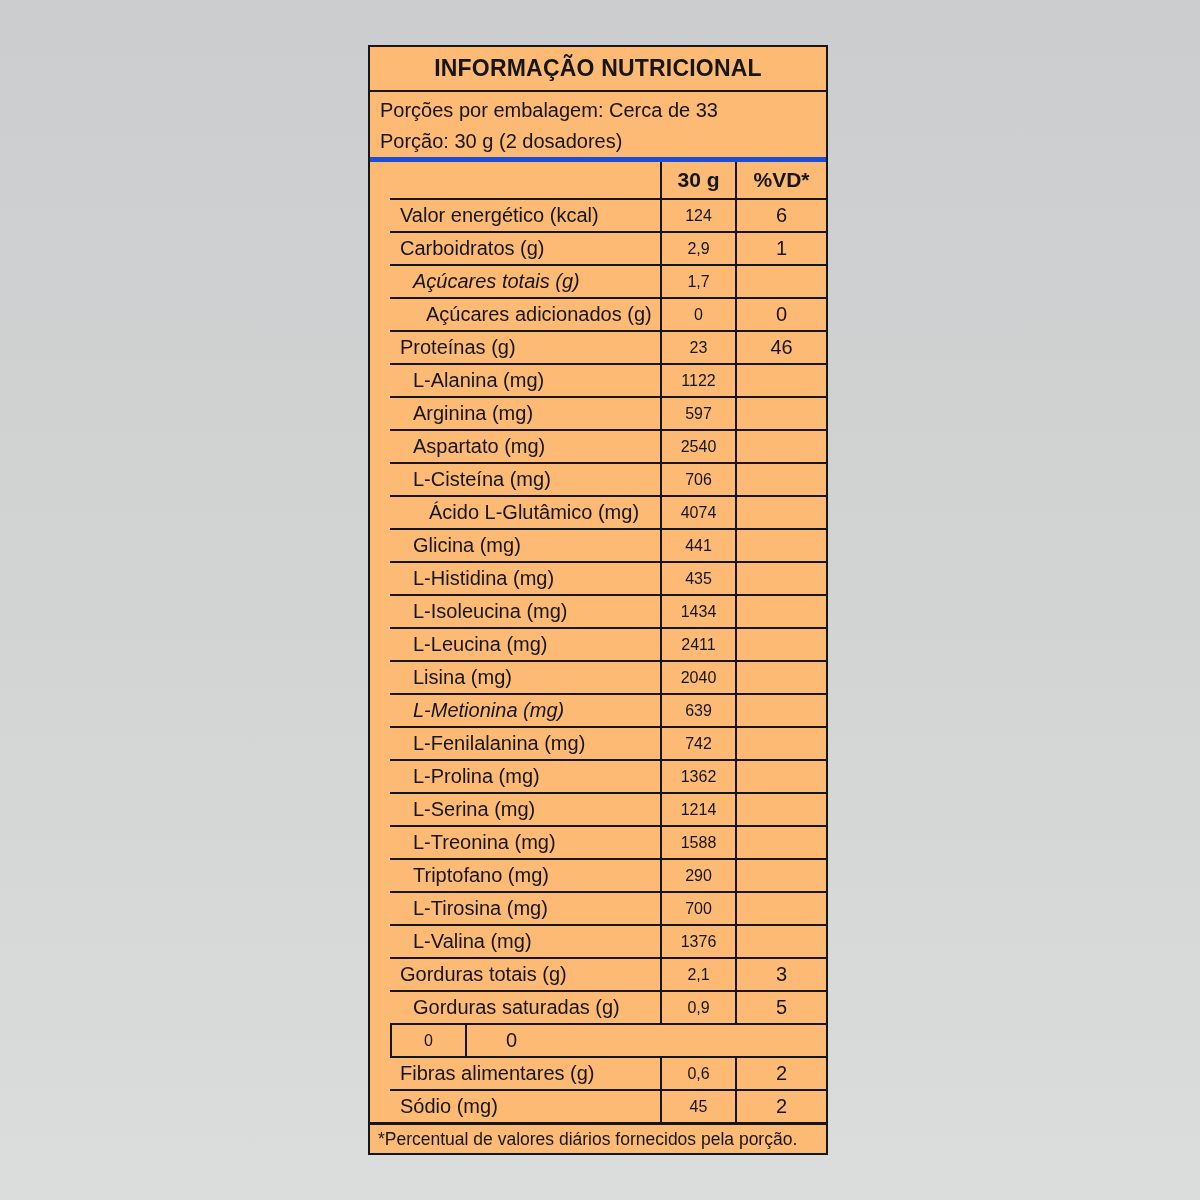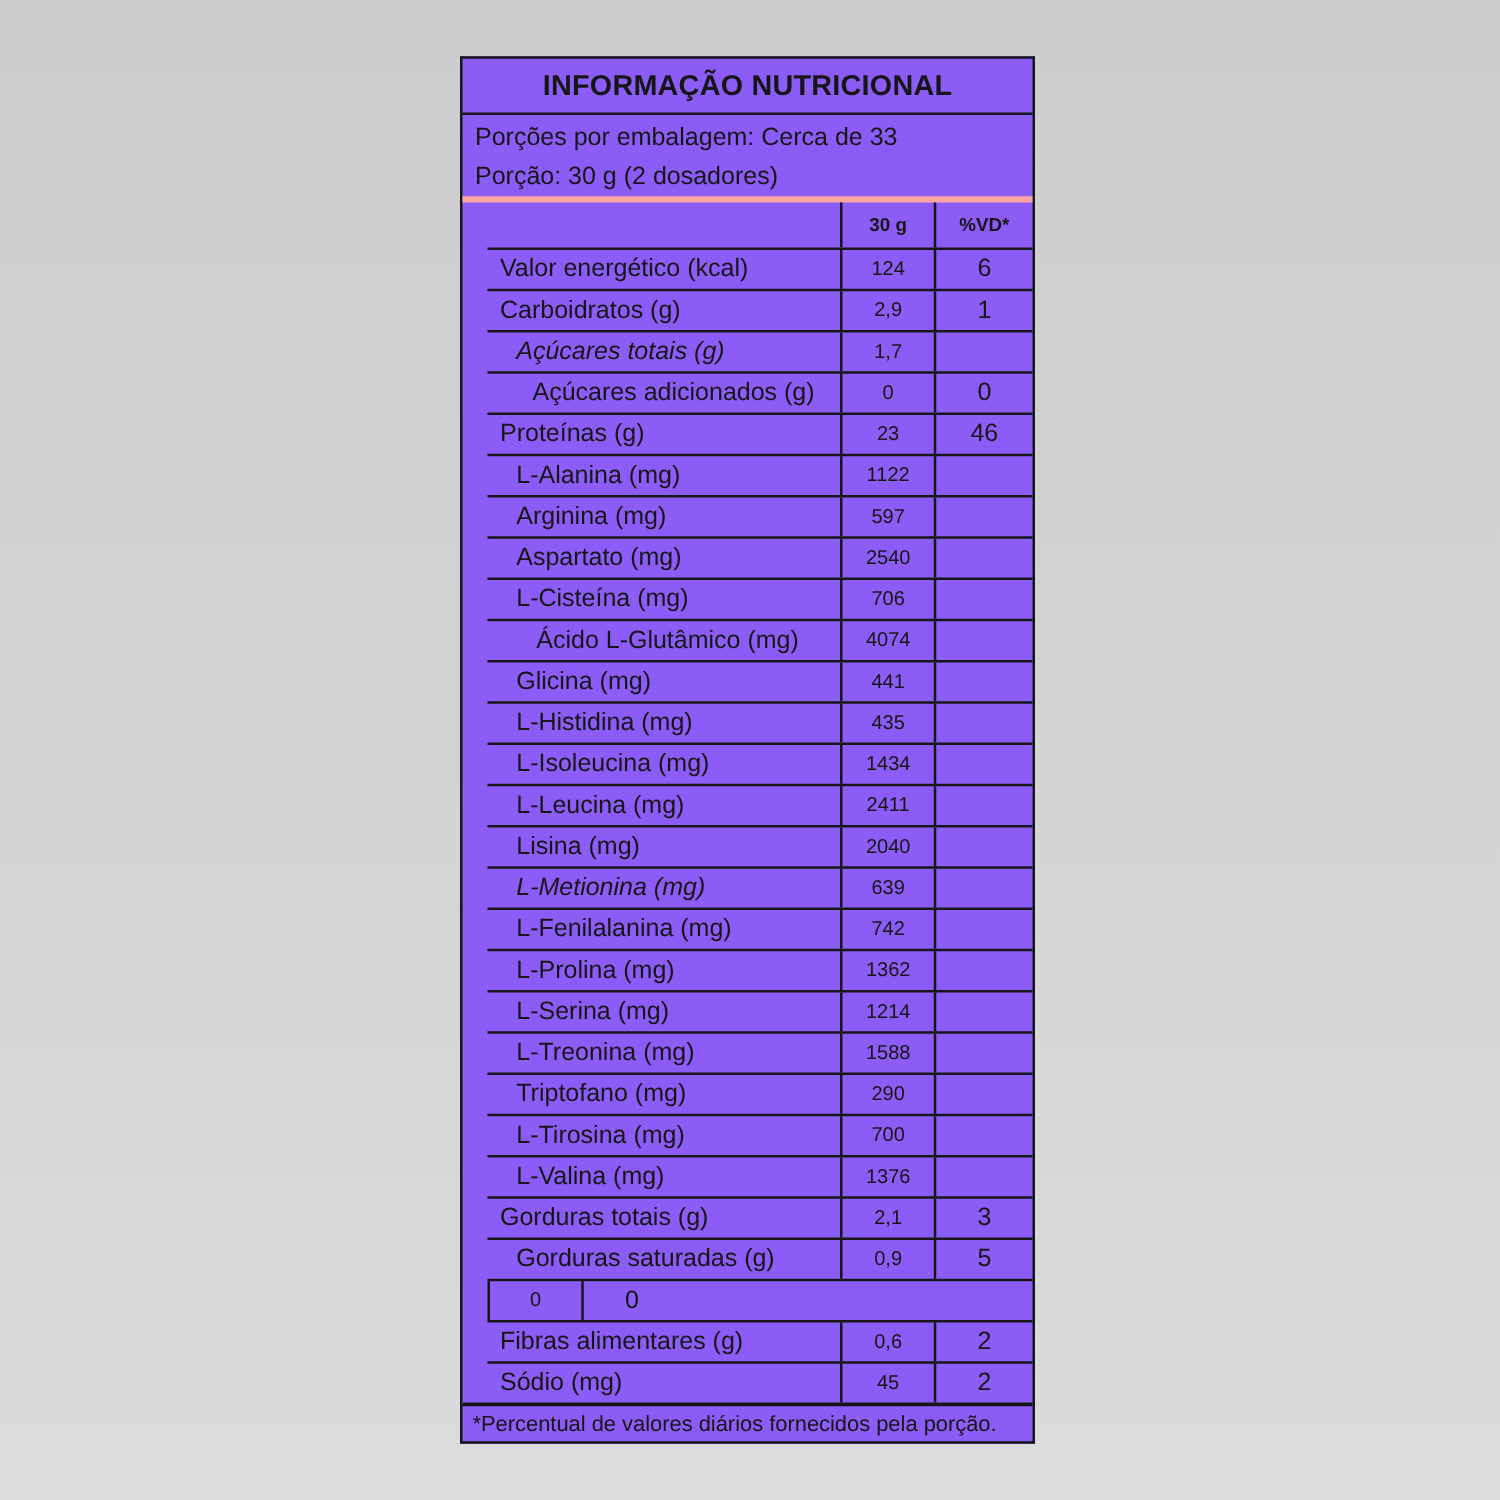--- a/index.html
+++ b/index.html
@@ -12,40 +12,40 @@
   body {
     background: linear-gradient(180deg, #cccdce 0%, #d2d3d3 50%, #dbdcdc 100%);
     position: relative;
   }
   .sheet {
     position: absolute;
     left: 368px;
     top: 45px;
     width: 460px;
     height: 1110px;
-    background: #8b5cf6;
+    background: #fdba74;
     border: 2px solid #161616;
     display: flex;
     flex-direction: column;
   }
   .title {
     height: 45px;
     line-height: 43px;
     text-align: center;
     font-weight: bold;
     font-size: 23px;
     letter-spacing: 0.2px;
     border-bottom: 2px solid #161616;
   }
   .serving-info {
     height: 70px;
     padding: 3px 10px 0 10px;
     font-size: 20px;
     line-height: 31px;
-    border-bottom: 5px solid #fca5a5;
+    border-bottom: 5px solid #1d4ed8;
   }
   .grid-header {
     height: 36px;
     display: flex;
   }
   .rows {
     display: flex;
     flex-direction: column;
     padding-left: 20px;
   }
@@ -66,30 +66,30 @@
   .cell-amount {
     width: 77px;
     border-left: 2px solid #161616;
     border-right: 2px solid #161616;
     display: flex;
     align-items: center;
     justify-content: center;
     font-size: 16px;
   }
   .cell-vd {
-    width: 77px;
+    width: 89px;
     display: flex;
     align-items: center;
     justify-content: center;
     font-size: 20px;
   }
   .grid-header .cell-amount,
   .grid-header .cell-vd {
     font-weight: bold;
-    font-size: 15px;
+    font-size: 21px;
   }
   .footnote {
     flex: 1;
     border-top: 3px solid #161616;
     display: flex;
     align-items: center;
     padding-left: 8px;
     font-size: 17.5px;
     white-space: nowrap;
   }

